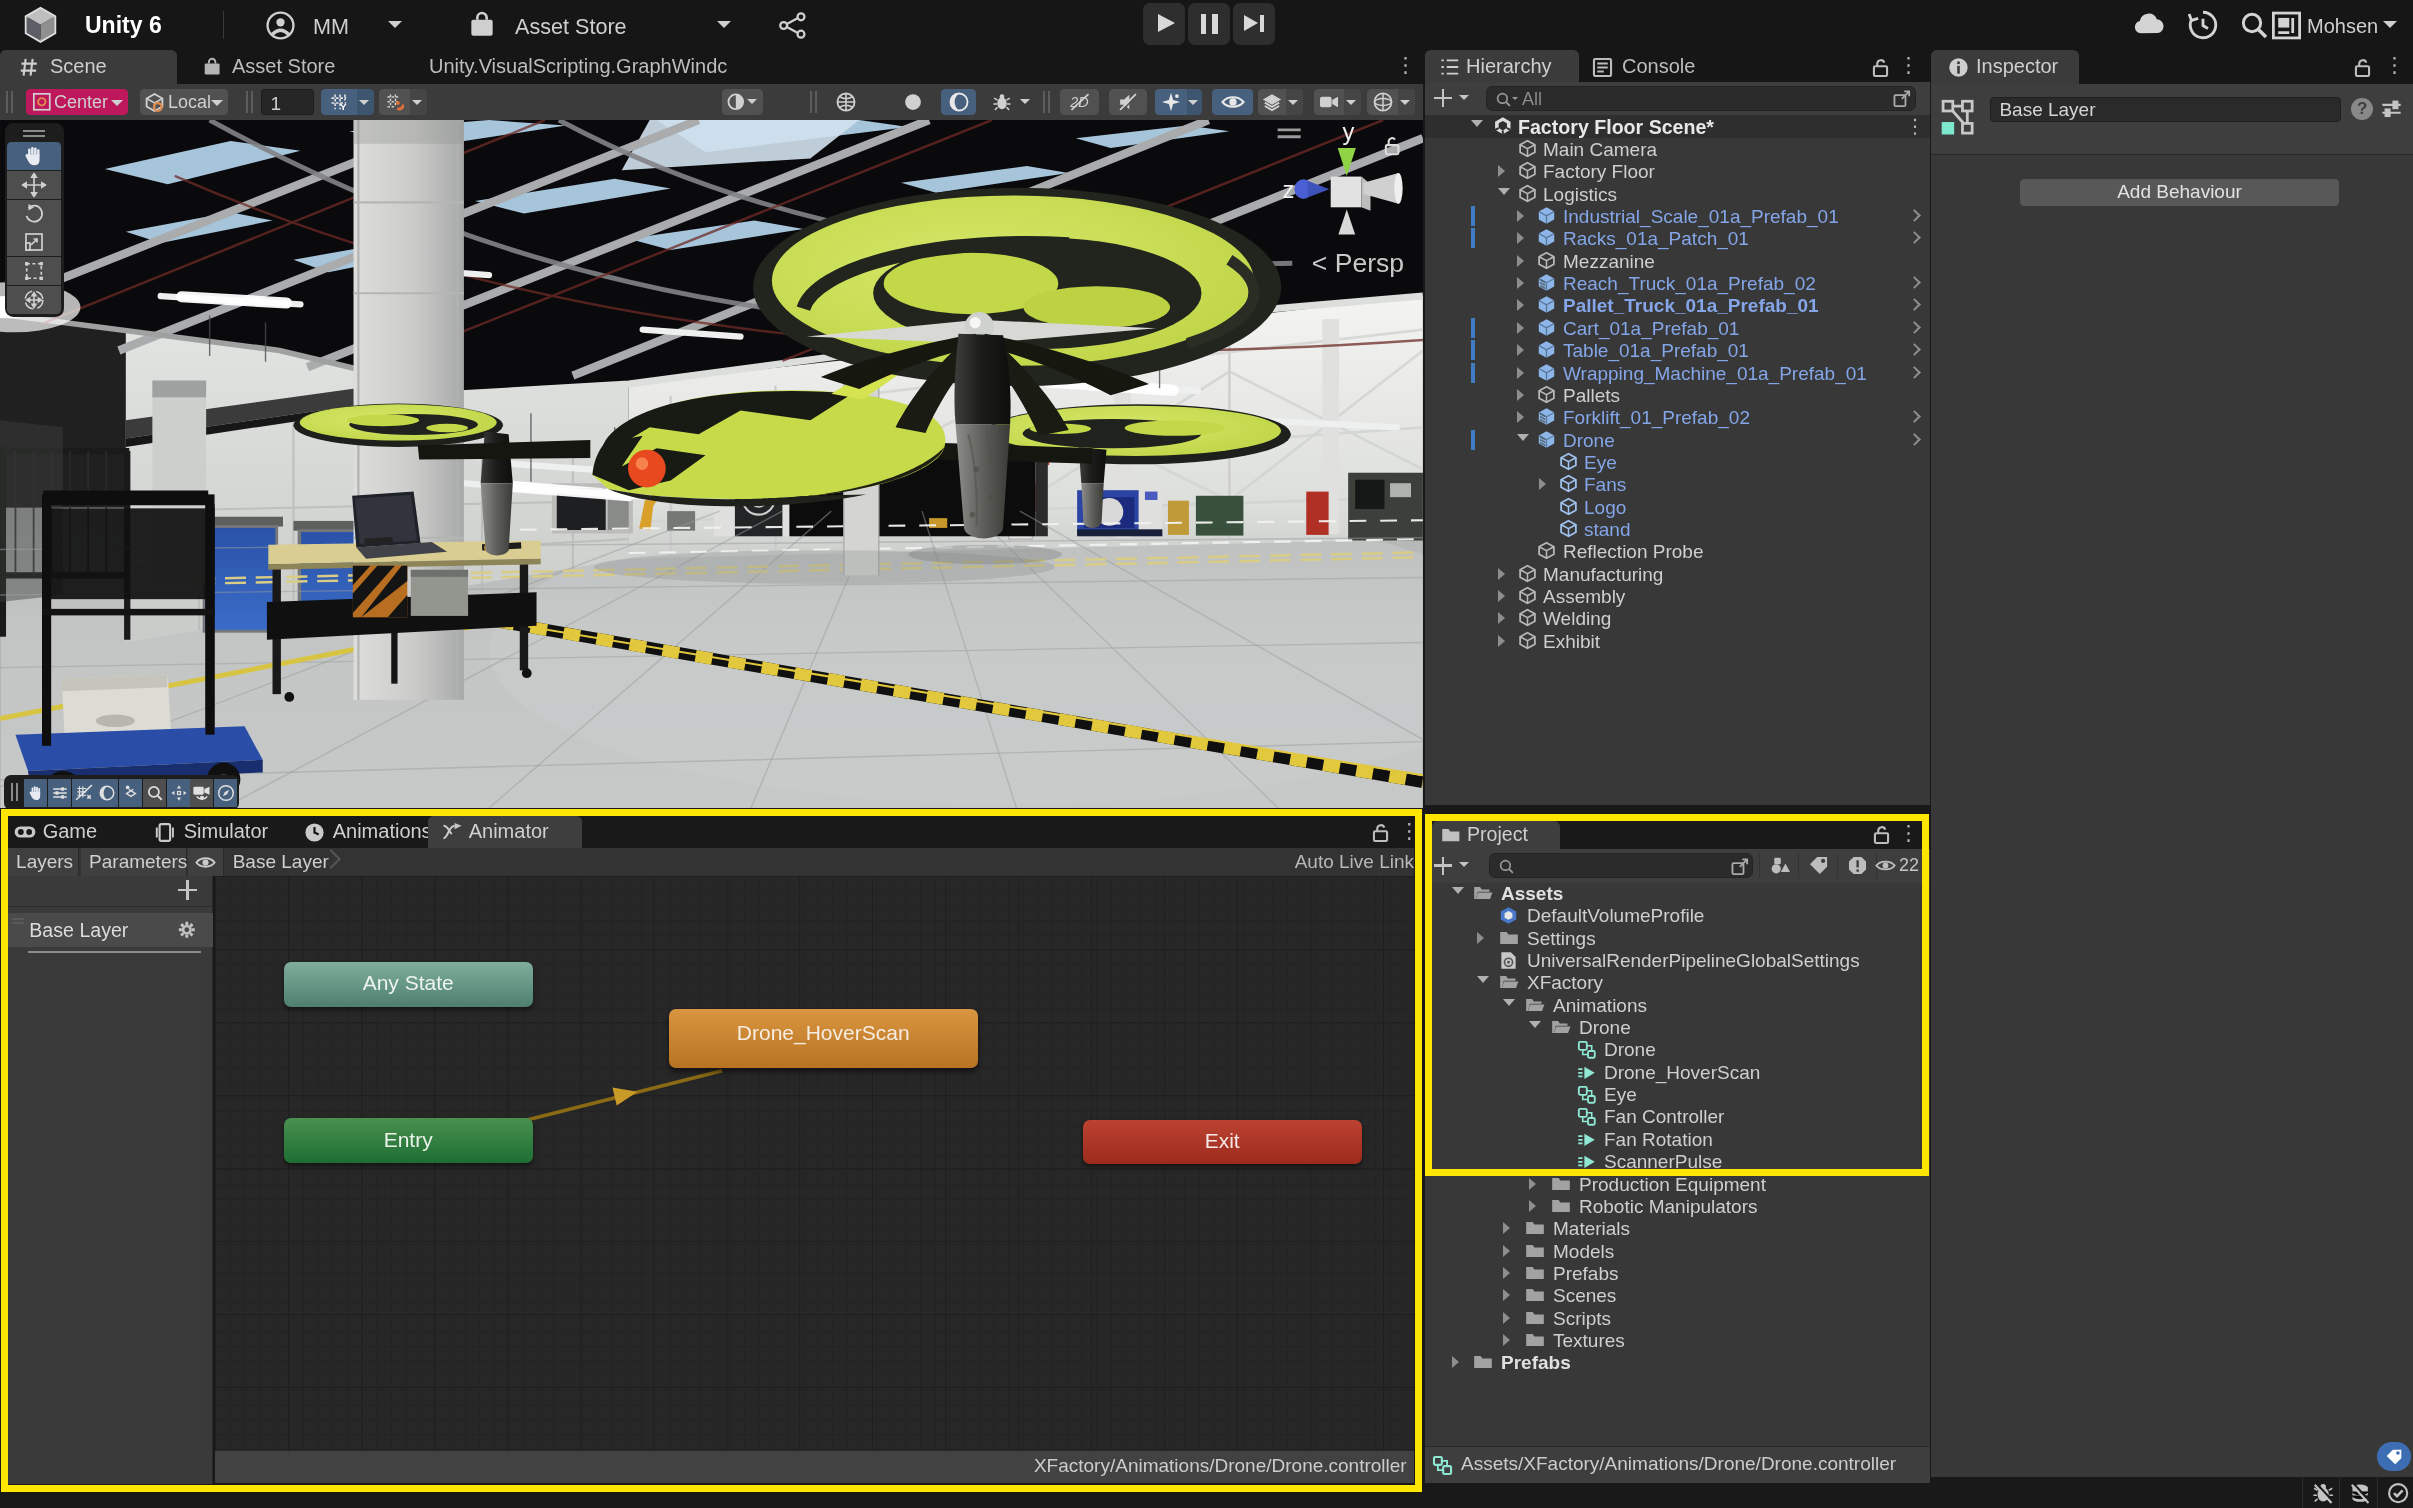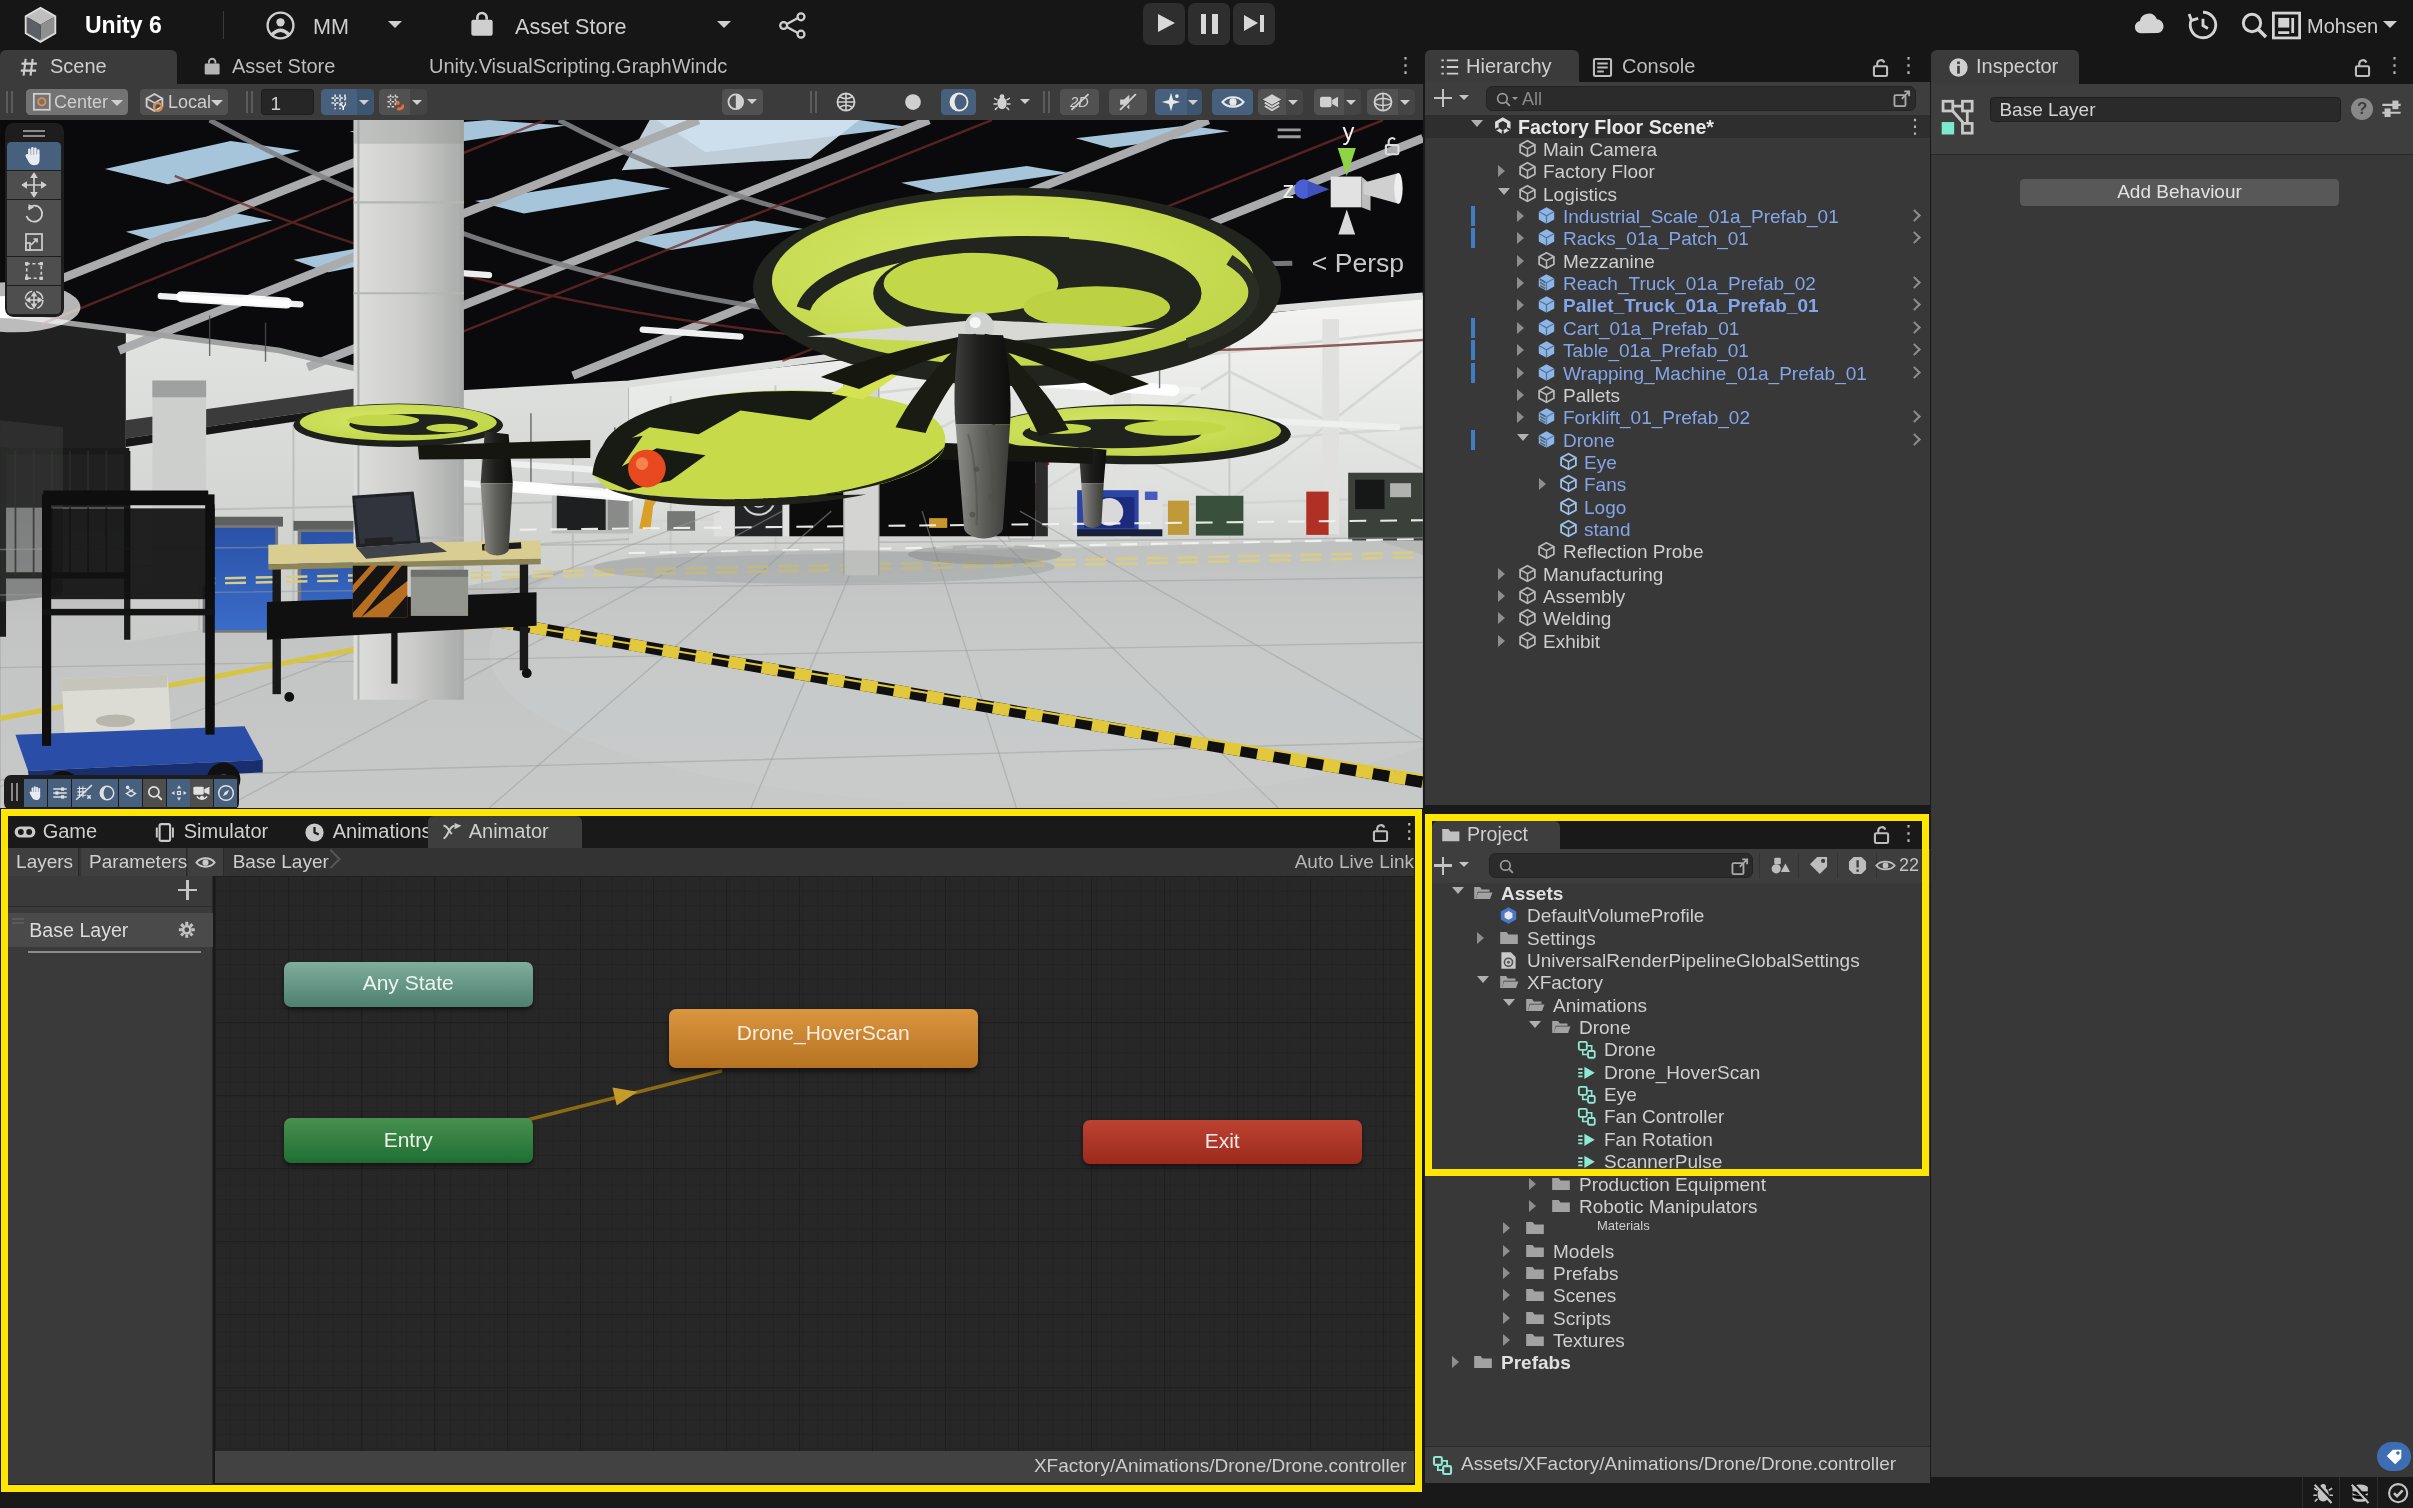--- a/index.html
+++ b/index.html
@@ -133,21 +133,21 @@
     <svg class="abs" style="left:2352px;top:7px;" width="21" height="21" viewBox="0 0 16 16">
       <rect x="3" y="7" width="10" height="7.5" rx="1" fill="none" stroke="#bdbdbd" stroke-width="1.6"></rect>
       <path d="M5.5 7 V5 a2.8 2.8 0 0 1 5.4 -.8" fill="none" stroke="#bdbdbd" stroke-width="1.6"></path>
     </svg>
     <div class="abs txt" style="left:2384px;top:2.8px;font-size:21px;color:#b4b4b4;">⋮</div>
   </div>
 
   <div id="scenetoolbar" class="abs" style="left:0;top:84px;width:1423px;height:36px;background:#3b3b3b;">
     <div class="abs" style="left:5.6px;top:7px;width:2.1px;height:22.3px;background:#5c5c5c;"></div>
     <div class="abs" style="left:10.5px;top:7px;width:2.1px;height:22.3px;background:#5c5c5c;"></div>
-    <div class="abs" style="left:26px;top:4.9px;width:102px;height:26.5px;background:#737373;border-radius:4.2px;">
+    <div class="abs" style="left:26px;top:4.9px;width:102px;height:26.5px;background:#be185d;border-radius:4.2px;">
       <svg class="abs" style="left:5.6px;top:3.5px;" width="19.6" height="19.6" viewBox="0 0 16 16">
         <rect x="1.5" y="1.5" width="13" height="13" fill="none" stroke="#d0d0d0" stroke-width="1.4"></rect>
         <circle cx="8" cy="8" r="3" fill="none" stroke="#e08b4a" stroke-width="1.6"></circle>
       </svg>
       <div class="abs txt" style="left:28px;top:3.5px;font-size:18px;">Center</div>
       <div class="abs" style="left:85px;top:11.2px;width:0;height:0;border:6.3px solid transparent;border-top-color:#cfcfcf;"></div>
     </div>
     <div class="abs" style="left:140px;top:4.9px;width:88px;height:26.5px;background:#515151;border-radius:4.2px;">
       <svg class="abs" style="left:4.2px;top:2.8px;" width="21" height="21" viewBox="0 0 16 16">
         <path d="M8 1.5 L14 5 V11 L8 14.5 L2 11 V5 Z" fill="none" stroke="#d0d0d0" stroke-width="1.4"></path>
@@ -1246,21 +1246,21 @@
           <span class="abs" style="left:126px;top:2.1px;"><svg class="row-ic" width="20" height="18" viewBox="0 0 17 13">
               <path d="M1 1.5 h5.5 l1.5 2 H16 v8 H1 Z" fill="#a2a2a2"></path>
             </svg></span>
           <span class="abs txt" style="left:154px;top:0.7px;font-size:19px;color:#cfcfcf;">Robotic Manipulators</span>
         </div>
         <div class="abs" style="left:0;top:335px;width:505px;height:22.3px;">
           <span class="abs" style="left:78px;top:3.5px;"><span style="display:inline-block;width:0;height:0;border:6.3px solid transparent;border-left:7.7px solid #8e8e8e;vertical-align:middle;"></span></span>
           <span class="abs" style="left:100px;top:2.1px;"><svg class="row-ic" width="20" height="18" viewBox="0 0 17 13">
               <path d="M1 1.5 h5.5 l1.5 2 H16 v8 H1 Z" fill="#a2a2a2"></path>
             </svg></span>
-          <span class="abs txt" style="left:128px;top:0.7px;font-size:13px;color:#cfcfcf;margin-left:44px;">Materials</span>
+          <span class="abs txt" style="left:128px;top:0.7px;font-size:19px;color:#cfcfcf;">Materials</span>
         </div>
         <div class="abs" style="left:0;top:358px;width:505px;height:22.3px;">
           <span class="abs" style="left:78px;top:3.5px;"><span style="display:inline-block;width:0;height:0;border:6.3px solid transparent;border-left:7.7px solid #8e8e8e;vertical-align:middle;"></span></span>
           <span class="abs" style="left:100px;top:2.1px;"><svg class="row-ic" width="20" height="18" viewBox="0 0 17 13">
               <path d="M1 1.5 h5.5 l1.5 2 H16 v8 H1 Z" fill="#a2a2a2"></path>
             </svg></span>
           <span class="abs txt" style="left:128px;top:0.7px;font-size:19px;color:#cfcfcf;">Models</span>
         </div>
         <div class="abs" style="left:0;top:380px;width:505px;height:22.3px;">
           <span class="abs" style="left:78px;top:3.5px;"><span style="display:inline-block;width:0;height:0;border:6.3px solid transparent;border-left:7.7px solid #8e8e8e;vertical-align:middle;"></span></span>

